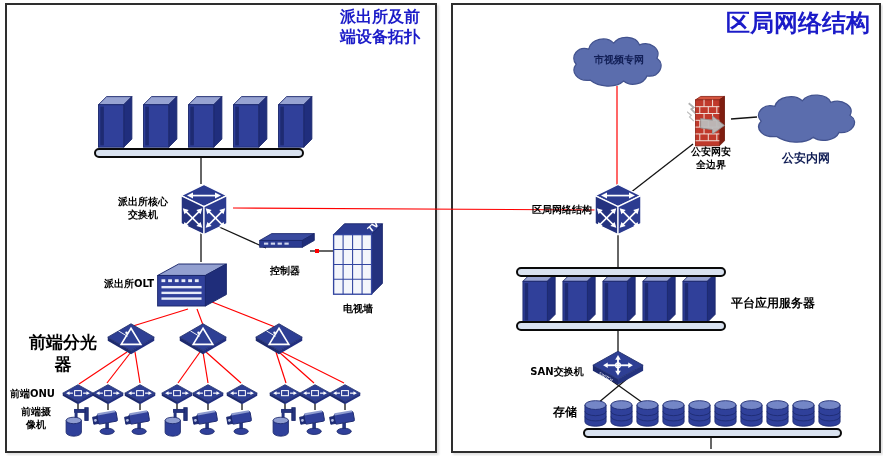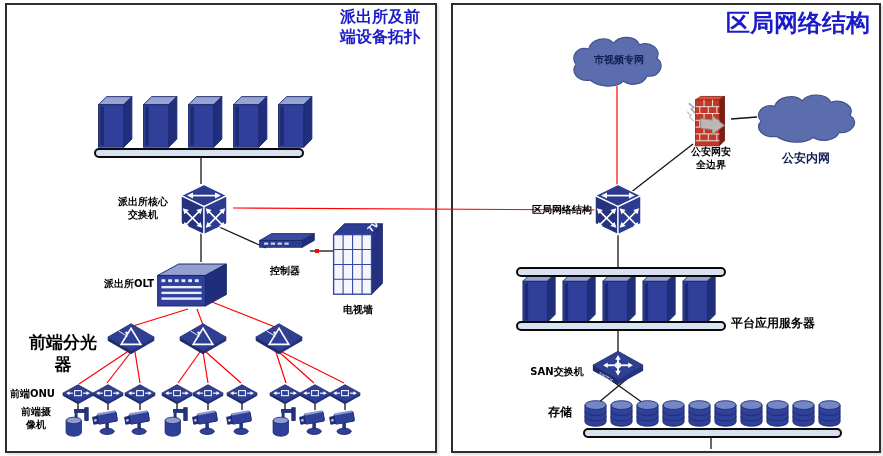--- a/index.html
+++ b/index.html
@@ -9,31 +9,31 @@
          box-shadow:2px 2px 2px rgba(0,0,0,0.12);}
   #diagram-svg{position:absolute;left:0;top:0;z-index:2;}
   .lbl{position:absolute;z-index:5;color:#000;font-weight:bold;font-size:10px;line-height:1.3;
        white-space:pre-line;text-align:center;}
   .title{color:#1b1bc8;}
   #left-title{left:328px;top:7px;width:104px;font-size:16px;line-height:1.25;}
   #right-title{left:718px;top:10px;width:160px;font-size:24px;line-height:1.1;}
   #lbl-l-core-switch{left:108px;top:195px;width:70px;}
   #lbl-olt{left:92px;top:277px;width:62px;text-align:right;}
   #lbl-controller{left:258px;top:264px;width:54px;font-family:Liberation Serif, serif;}
-  #lbl-tv-wall{left:330px;top:303px;width:56px;}
+  #lbl-tv-wall{left:330px;top:303px;width:56px;font-family:Liberation Mono, monospace;}
   #lbl-splitter{left:24px;top:331px;width:78px;font-size:17px;}
   #lbl-onu{left:10px;top:387px;width:66px;text-align:left;}
   #lbl-camera{left:8px;top:405px;width:56px;font-size:10px;}
   #lbl-city-cloud{left:572px;top:53px;width:94px;color:#121f56;}
   #lbl-intranet-cloud{left:764px;top:110px;width:84px;font-size:12px;color:#121f56;margin-top:41px;}
   #lbl-firewall{left:674px;top:145px;width:74px;}
   #lbl-r-core-switch{left:500px;top:203px;width:92px;text-align:right;}
-  #lbl-app-servers{left:731px;top:296px;width:110px;font-size:12px;text-align:left;margin-top:20px;}
+  #lbl-app-servers{left:731px;top:296px;width:110px;font-size:12px;text-align:left;}
   #lbl-san-switch{left:526px;top:365px;width:62px;text-align:center;}
-  #lbl-storage{left:548px;top:405px;width:34px;font-size:12px;text-align:left;}
+  #lbl-storage{left:548px;top:405px;width:34px;font-size:12px;text-align:center;}
   .bus{position:absolute;z-index:3;height:6px;background:#d9e2f0;border:2px solid #0a0a0a;border-radius:5px;}
   svg text{font-family:"DejaVu Sans","Liberation Sans",sans-serif;}
 </style>
 </head>
 <body>
 
 <div id="stage">
 
   <div class="panel" style="left:5px;top:3px;width:428px;height:446px;"></div>
   <div class="panel" style="left:451px;top:3px;width:426px;height:446px;"></div>

